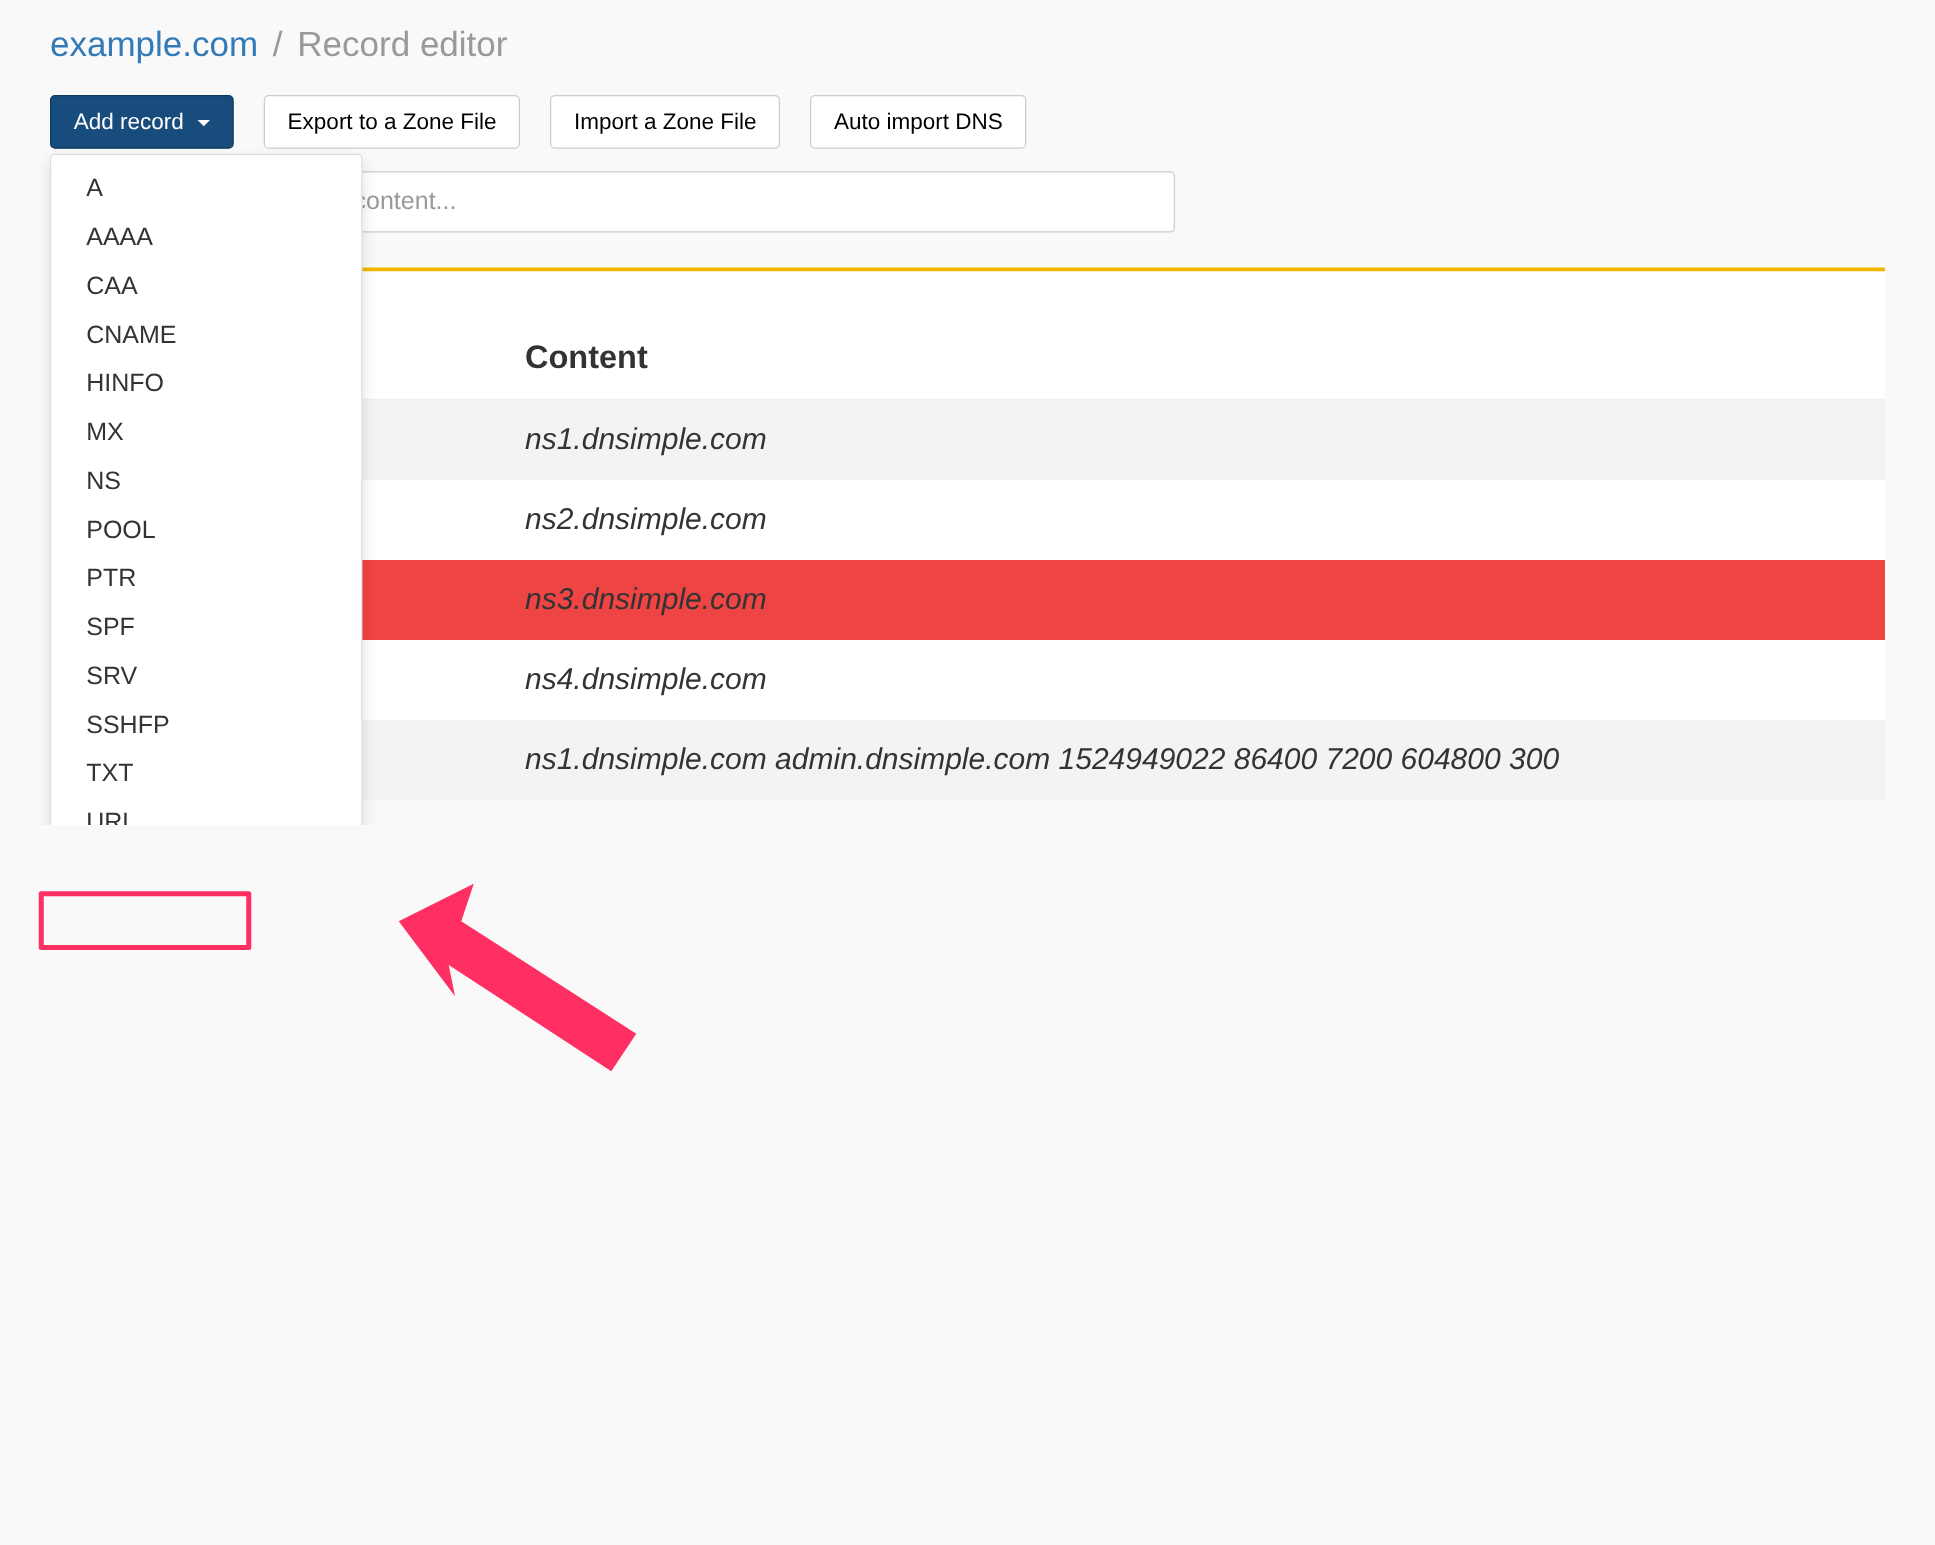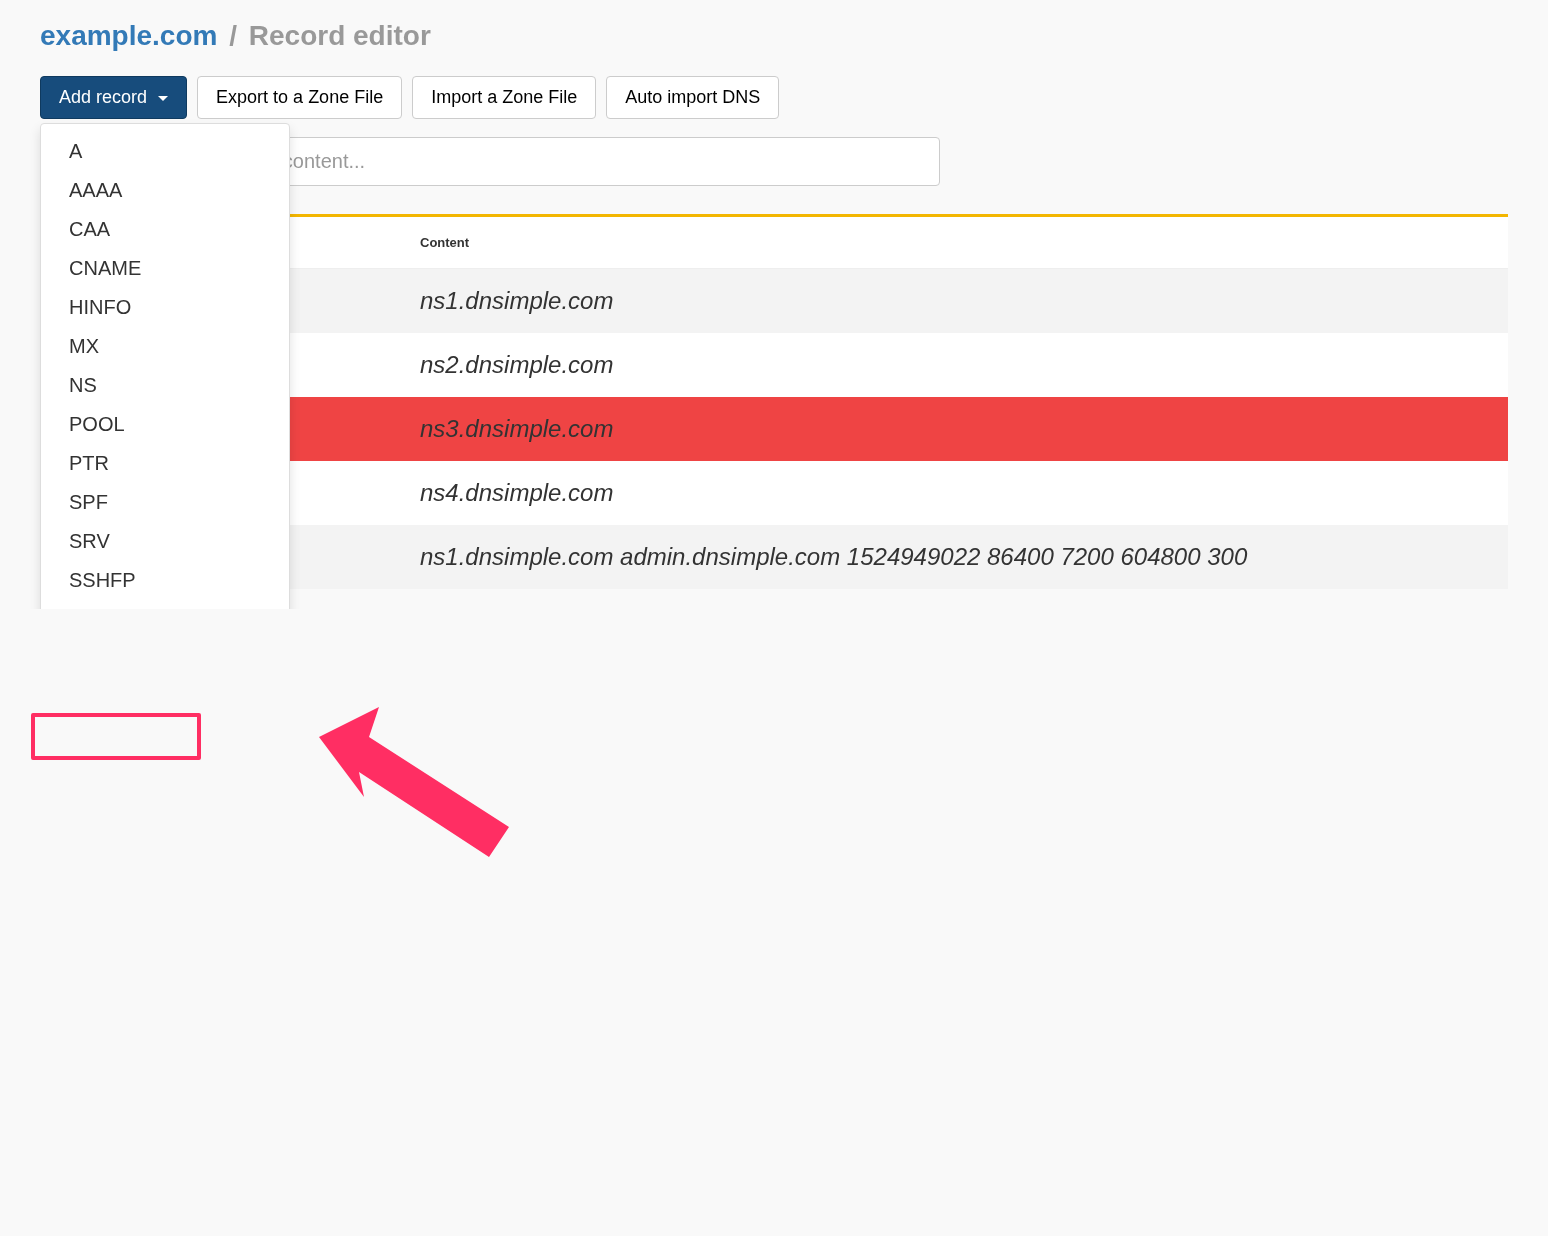--- a/index.html
+++ b/index.html
@@ -5,36 +5,36 @@
     * { box-sizing: border-box; margin: 0; padding: 0; }
     body {
       font-family: -apple-system, BlinkMacSystemFont, "Segoe UI", Helvetica, Arial, sans-serif;
       background: #f9f9f9;
       padding: 20px 40px;
       color: #333;
     }
     .breadcrumb {
       font-size: 28px;
       margin-bottom: 24px;
-      font-weight: 700;
+      font-weight: 400;
     }
     .breadcrumb .domain-link {
       color: #337ab7;
       text-decoration: none;
     }
     .breadcrumb .separator {
       color: #999;
       margin: 0 4px;
     }
     .breadcrumb .page-title {
       color: #999;
     }
     .toolbar {
       display: flex;
-      gap: 10px;
+      gap: 24px;
       margin-bottom: 18px;
     }
     .btn {
       padding: 10px 18px;
       font-size: 18px;
       border-radius: 4px;
       border: 1px solid #ccc;
       background: #fff;
       cursor: pointer;
       font-family: inherit;
@@ -110,22 +110,23 @@
       width: 100%;
     }
     .table-header {
       display: flex;
       padding: 18px 0;
       border-bottom: 1px solid #eee;
     }
     .col-content-header {
       margin-left: 380px;
       font-weight: 700;
-      font-size: 13px;
-      color: #333;
+      font-size: 26px;
+      color: #333;
+      margin-top: 35px;
     }
     .table-row {
       display: flex;
       padding: 18px 0;
       min-height: 62px;
       align-items: center;
     }
     .table-row:nth-child(odd) { background: #f3f3f3; }
     .table-row:nth-child(even) { background: #fff; }
     .table-body .table-row:nth-of-type(1){ background:#f3f3f3;}

